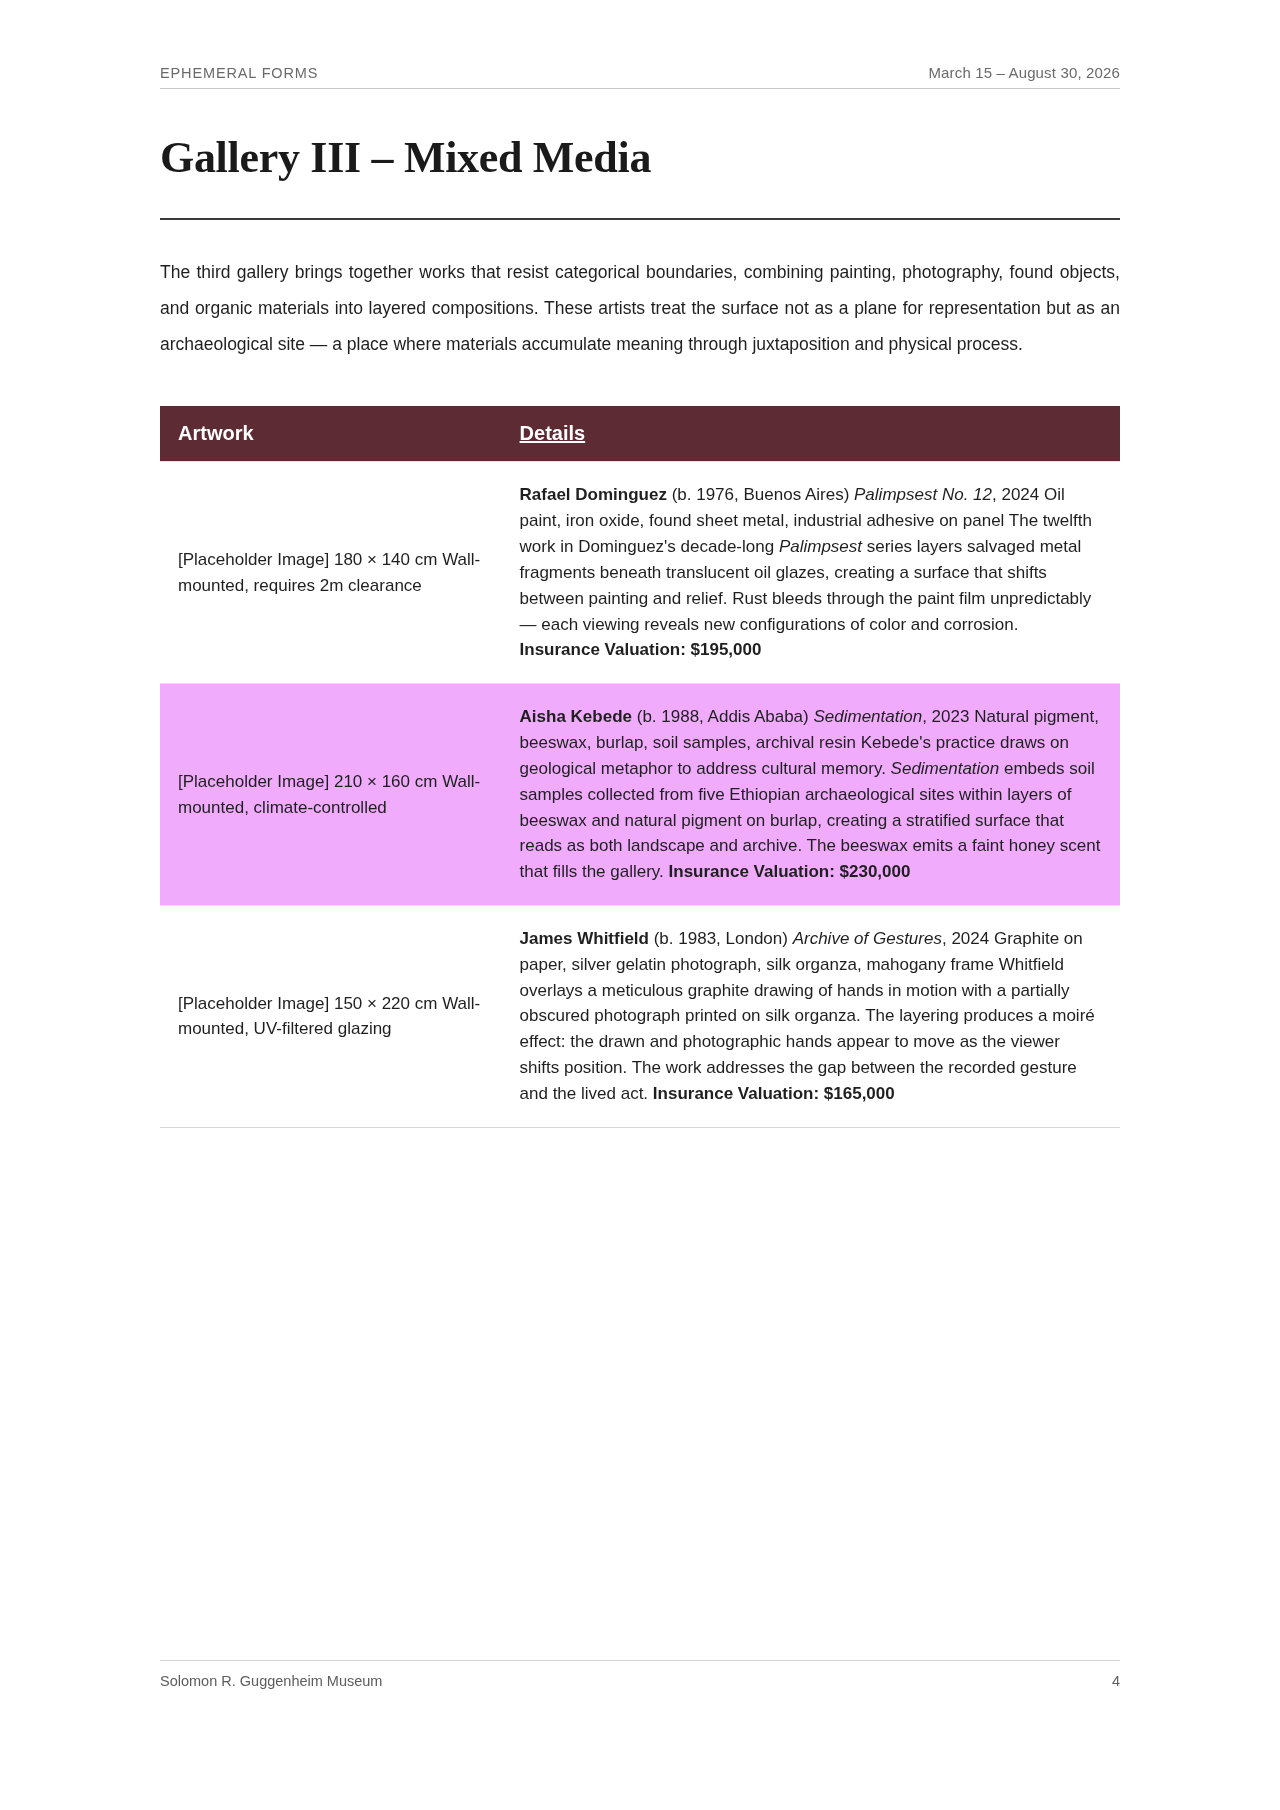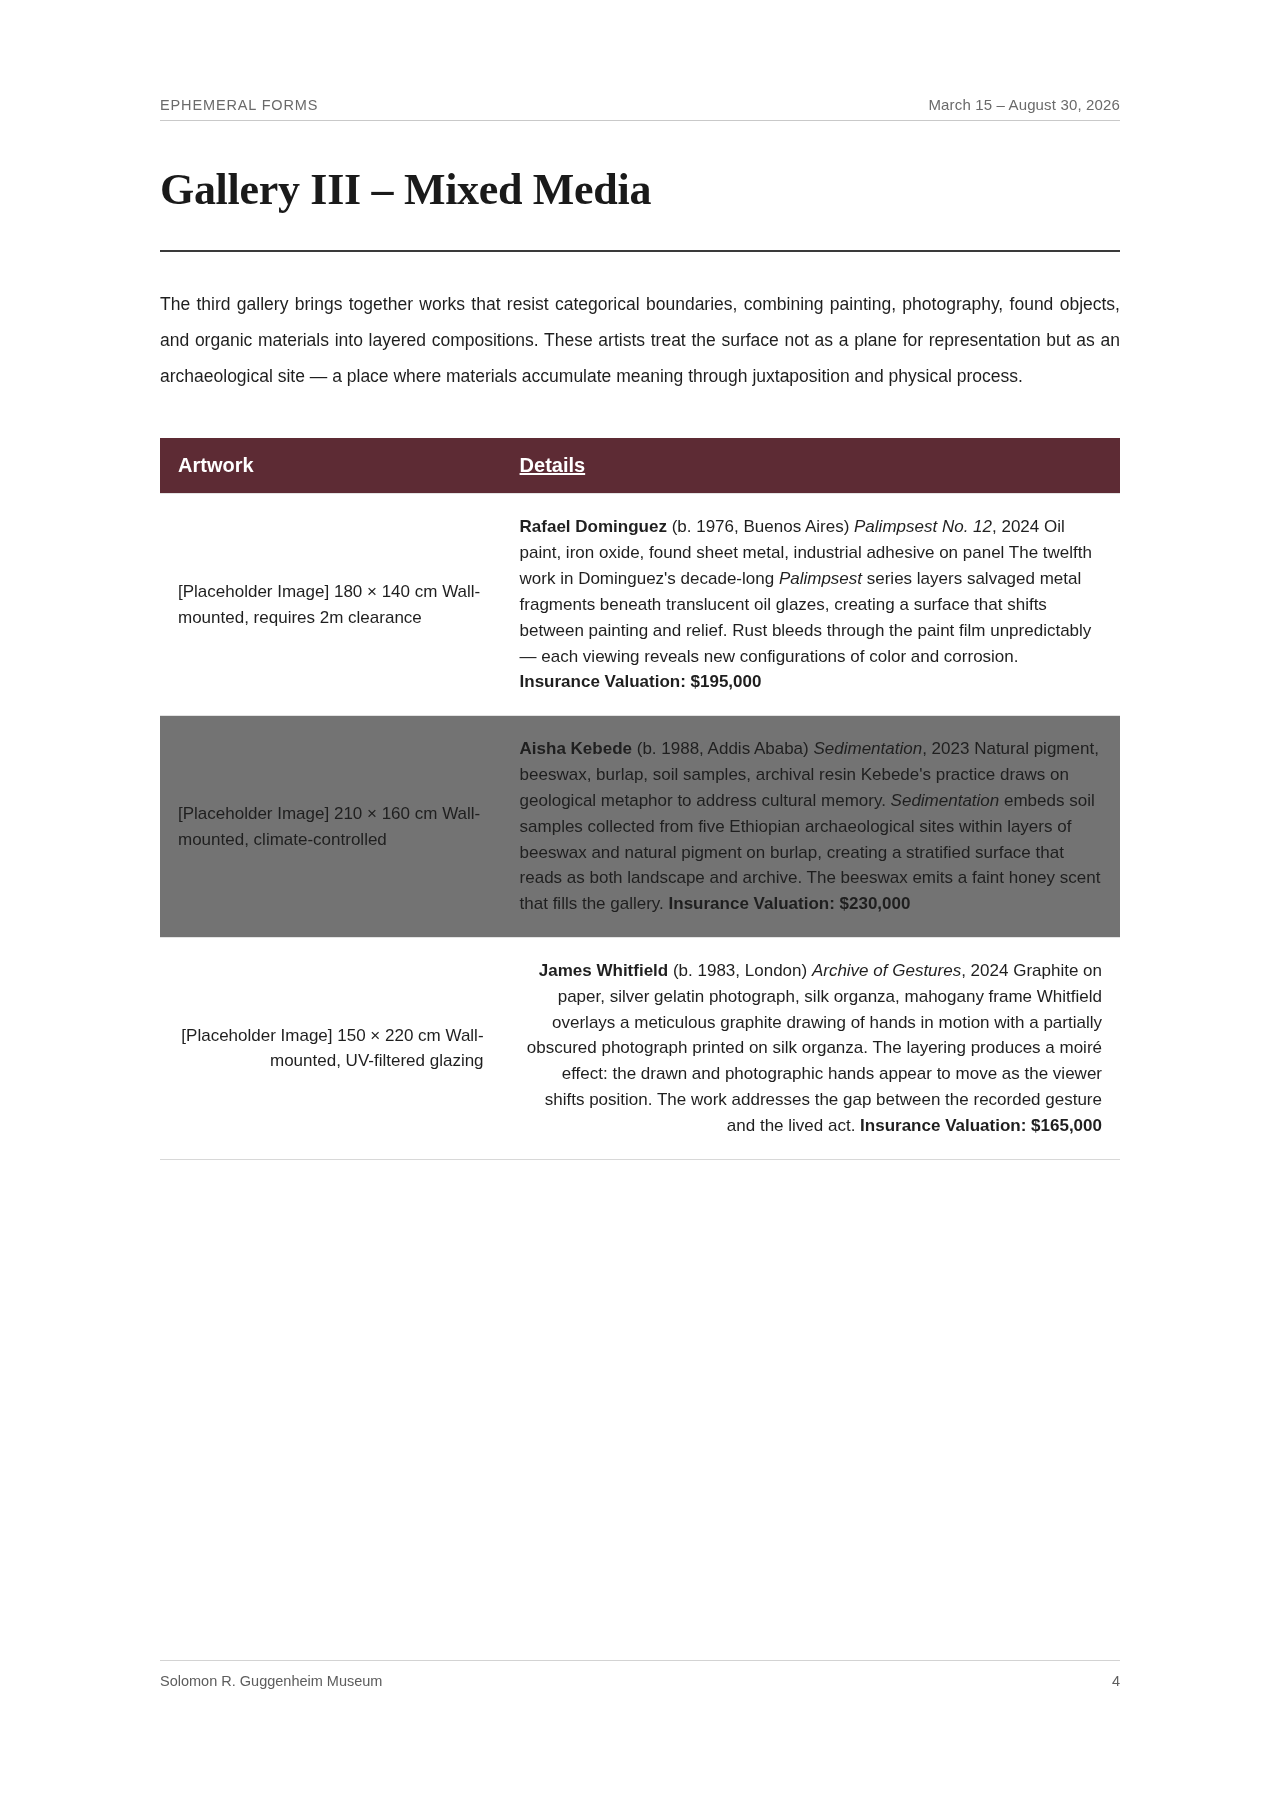--- a/index.html
+++ b/index.html
@@ -31,21 +31,21 @@
   
   .run-head {
     display: flex;
     justify-content: space-between;
     align-items: flex-end;
     font-size: 14.5px;
     letter-spacing: 0.06em;
     color: #6a6a6a;
     padding-bottom: 7px;
     border-bottom: 1px solid #c9c9c9;
-    margin-top: 96px;
+    margin-top: 64px;
   }
   .run-head .right {
     letter-spacing: 0.01em;
     font-size: 15px;
     text-align: right;
   }
 
   
   h1.doc-title {
     font-family: "Liberation Serif", serif;
@@ -95,28 +95,27 @@
     padding: 18px 18px;
     border-bottom: 1px solid #e3e3e3;
     color: #1f1f1f;
   }
   table.art-table td.details {
     vertical-align: top;
     padding-top: 20px;
     padding-bottom: 20px;
   }
   table.art-table tbody tr.alt td {
-    background: #737373;
+    background: #f0abfc;
   }
   table.art-table tbody tr:first-child td {
     border-top: 1px solid #e3e3e3;
   }
   table.art-table tbody tr:last-child td {
     border-bottom: 1px solid #d8d8d8;
-    text-align: right;
   }
   .b { font-weight: 700; }
   .i { font-style: italic; }
 
   
   .foot {
     position: absolute;
     left: 160px;
     top: 1660px;
     width: 960px;

